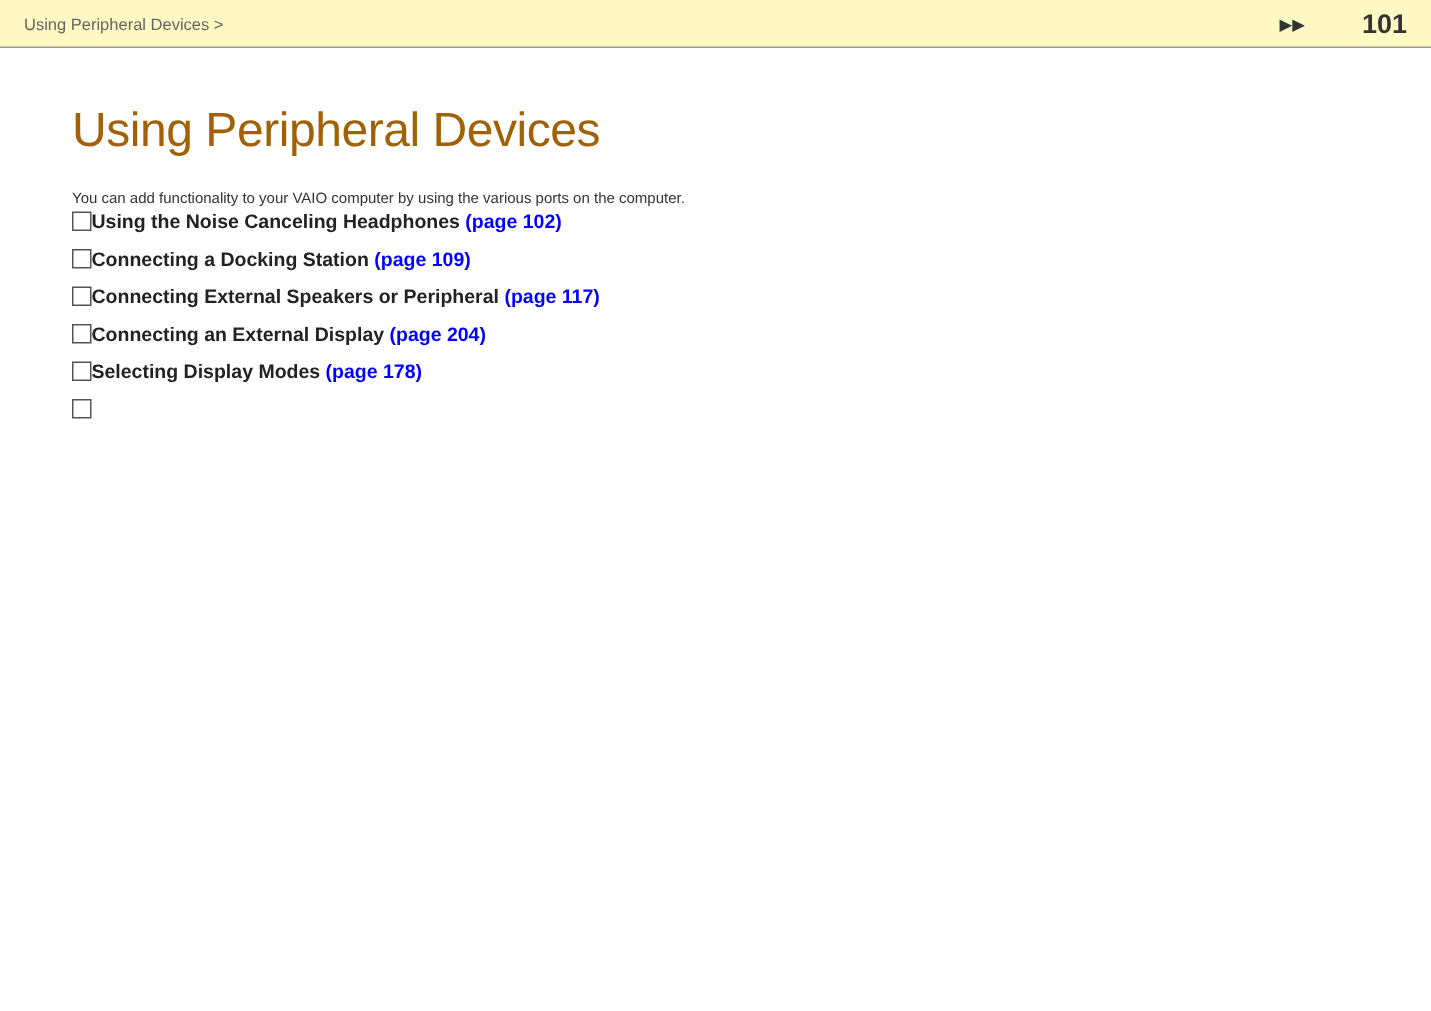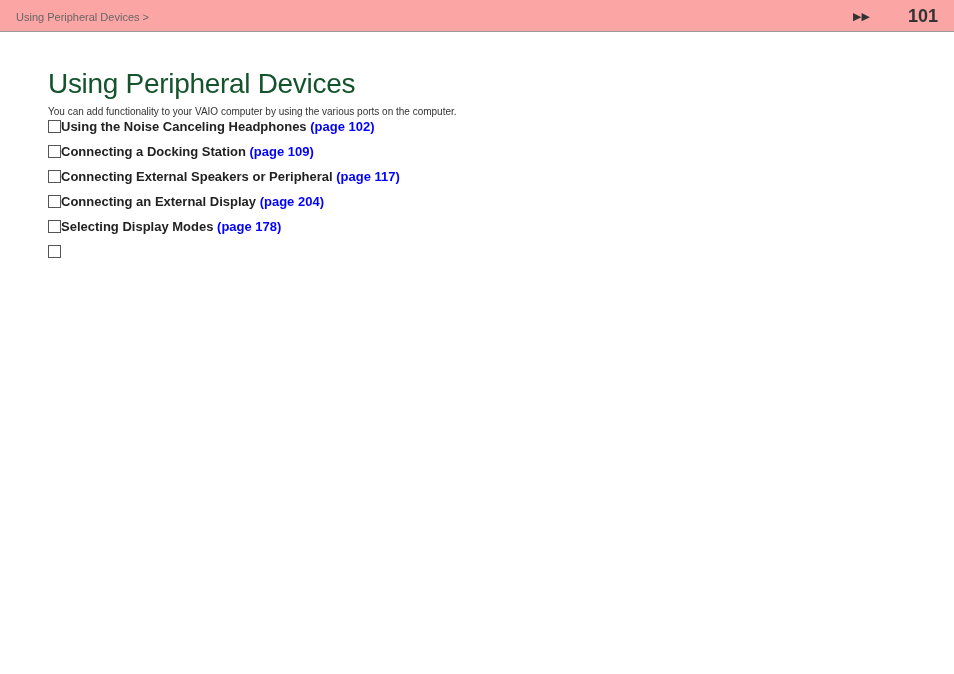--- a/index.html
+++ b/index.html
@@ -15,21 +15,21 @@
       font-family: Arial, Helvetica, sans-serif;
       overflow: hidden;
     }
 
     .header-bar {
       display: flex;
       justify-content: space-between;
       align-items: center;
       padding: 6px 16px 4px 16px;
       border-bottom: 1px solid #999;
-      background: #fca5a5;
+      background: #fef9c3;
     }
 
     .breadcrumb-text {
       font-size: 11px;
       color: #666;
     }
 
     .page-number-area {
       display: flex;
       align-items: center;
@@ -46,24 +46,24 @@
       font-weight: bold;
       color: #333;
       margin-left: 36px;
     }
 
     .content-area {
       padding: 36px 48px 32px 48px;
     }
 
     .page-title {
-      font-size: 28px;
+      font-size: 32px;
       font-weight: normal;
-      color: #14532d;
-      margin-bottom: 4px;
+      color: #a16207;
+      margin-bottom: 20px;
       letter-spacing: -0.3px;
     }
 
     .intro-text {
       font-size: 10px;
       color: #333;
       line-height: 1.5;
     }
 
     .toc-list {

